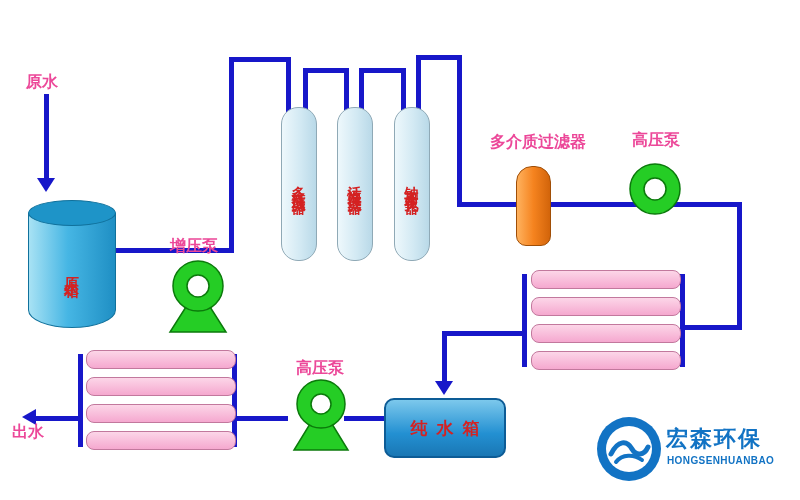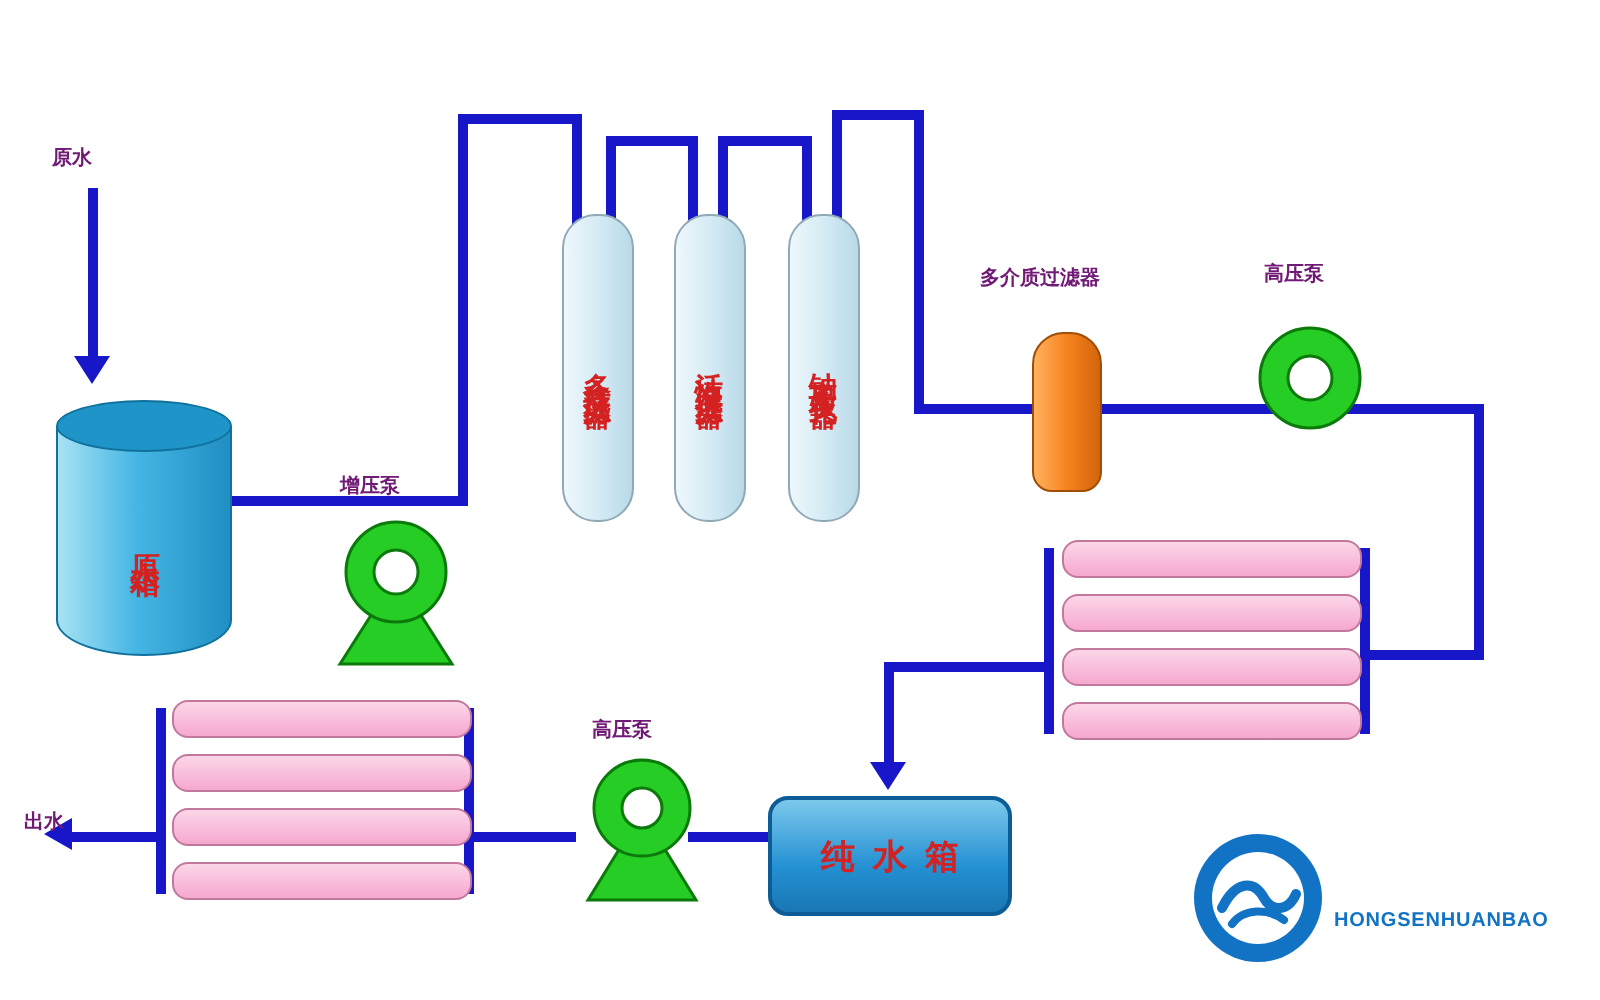--- a/index.html
+++ b/index.html
@@ -2,21 +2,21 @@
 <html><head>
 <meta charset="utf-8">
 <style>
   html,body{margin:0;padding:0;background:#fff;}
   .stage{position:relative;width:800px;height:500px;background:#ffffff;overflow:hidden;
          font-family:"Liberation Sans","DejaVu Sans",sans-serif;}
   .pipe{position:absolute;background:#1717c9;z-index:1;}
   .arr{position:absolute;width:0;height:0;z-index:1;}
   .arr.down{border-left:9px solid transparent;border-right:9px solid transparent;border-top:14px solid #1717c9;}
   .arr.left{border-top:8px solid transparent;border-bottom:8px solid transparent;border-right:14px solid #1717c9;}
-  .lbl{position:absolute;font-size:10px;font-weight:bold;color:#701a75;z-index:4;white-space:nowrap;}
+  .lbl{position:absolute;font-size:16px;font-weight:bold;color:#ec4899;z-index:4;white-space:nowrap;}
   .filter{position:absolute;width:34px;height:152px;z-index:2;display:flex;align-items:center;justify-content:center;
           background:linear-gradient(90deg,#eef8fc,#d2e9f3 55%,#b9d9e8);border:1px solid #8fa9b6;border-radius:17px;}
   .vtext{writing-mode:vertical-rl;text-orientation:upright;color:#d42222;font-weight:bold;font-size:14px;
          line-height:1;letter-spacing:3px;}
   .tank{position:absolute;left:28px;top:200px;width:88px;height:128px;z-index:2;}
   .tank .ttop{position:absolute;left:0;top:0;width:100%;height:26px;background:#1e94c8;border-radius:50%;
               border:1px solid #10719c;box-sizing:border-box;z-index:2;}
   .tank .tbody{position:absolute;left:0;top:13px;width:100%;height:115px;box-sizing:border-box;
                background:linear-gradient(90deg,#a8e2f4,#46b6e4 45%,#1f8fc4);
                border:1px solid #10719c;border-radius:0 0 50% 50% / 0 0 18px 18px;z-index:1;}
@@ -122,23 +122,24 @@
 
   <div class="puretank">
     <span>纯水箱</span>
   </div>
 
   <div class="lbl" style="left:26px;top:72px">原水</div>
   <div class="lbl" style="left:170px;top:236px">增压泵</div>
   <div class="lbl" style="left:490px;top:132px">多介质过滤器</div>
   <div class="lbl" style="left:632px;top:130px">高压泵</div>
   <div class="lbl" style="left:296px;top:358px">高压泵</div>
-  <div class="lbl" style="left:12px;top:404px">出水</div>
+  <div class="lbl" style="left:12px;top:422px">出水</div>
 
   <svg class="logo" style="left:594px;top:414px" width="70" height="70" viewBox="0 0 70 70">
     <circle cx="35" cy="35" r="32" fill="#1273c4"></circle>
     <circle cx="35" cy="35" r="23" fill="#ffffff"></circle>
     <path d="M17 40 C24 26, 33 26, 38 35 C42 42, 50 42, 54 33" fill="none" stroke="#1273c4" stroke-width="5" stroke-linecap="round"></path>
     <path d="M22 48 C28 40, 40 40, 48 46" fill="none" stroke="#1273c4" stroke-width="4" stroke-linecap="round"></path>
   </svg>
+  <div class="logo-cn">宏森环保</div>
   <div class="logo-en">HONGSENHUANBAO</div>
 
 </div>
 
 </body></html>

